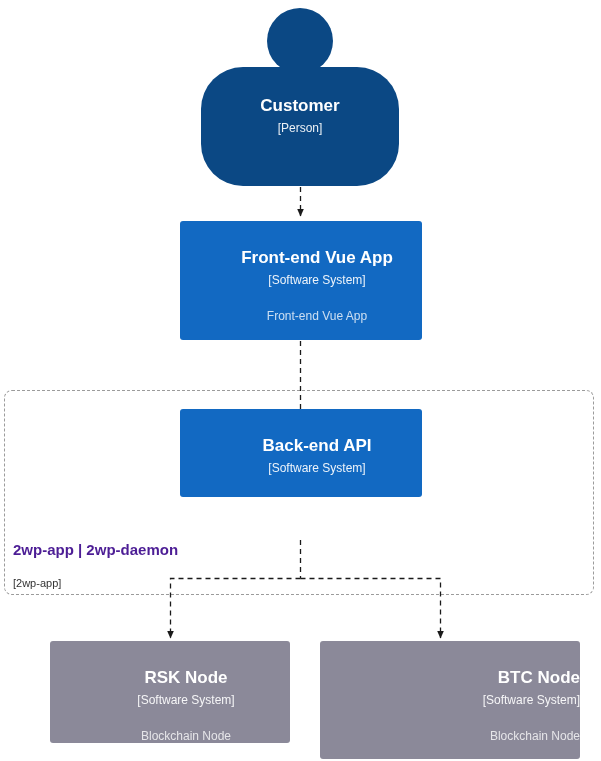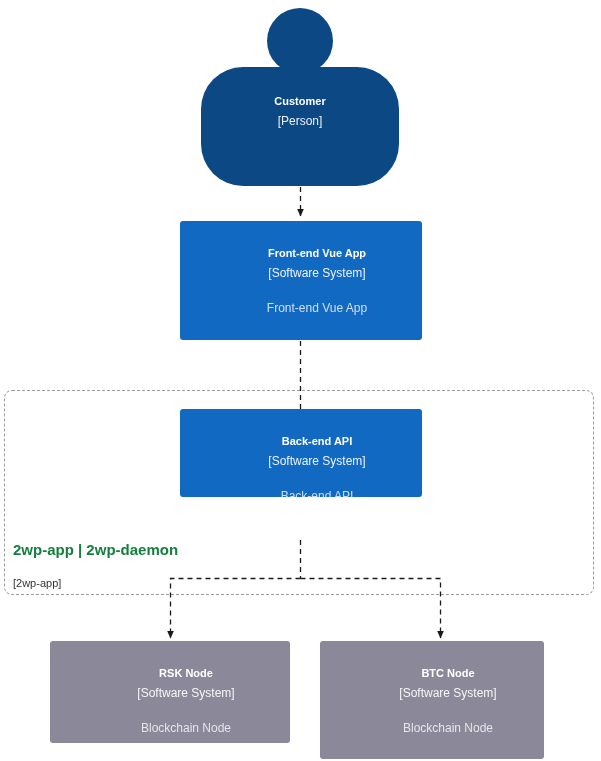--- a/index.html
+++ b/index.html
@@ -20,21 +20,21 @@
   .node {
     position: absolute; z-index: 2;
     text-align: center; color: #ffffff;
     box-sizing: border-box;
     padding-left: 32px;
   }
   .system { border-radius: 3px; padding-top: 26px; }
   .system.blue { background: var(--system, #1269c2); }
   .system.gray { background: var(--external, #8b8999); }
 
-  .node-title { font-size: 11px; font-weight: bold; line-height: 1.25; }
+  .node-title { font-size: 17px; font-weight: bold; line-height: 1.25; }
   .node-type  { font-size: 12px; line-height: 1.3; color: rgba(255,255,255,0.92); margin-top: 5px; }
   .node-desc  { font-size: 12px; line-height: 1.3; color: rgba(255,255,255,0.78); margin-top: 20px; }
 
   
   .person-group { position: absolute; left: 201px; top: 8px; width: 198px; height: 178px; z-index: 2; }
   .person-head {
     position: absolute; left: 66px; top: 0; width: 66px; height: 66px;
     border-radius: 50%; background: var(--person, #0b4884);
   }
   .person-body {
@@ -44,21 +44,21 @@
   }
   .person-body .node-desc { margin-top: 12px; }
 
   
   .boundary {
     position: absolute; left: 4px; top: 390px; width: 590px; height: 205px;
     border: 1.5px dashed #9b9b9b; border-radius: 8px;
     box-sizing: border-box; z-index: 0;
   }
   .boundary-label { position: absolute; left: 8px; bottom: 5px; text-align: left; }
-  .boundary-title { font-size: 15px; font-weight: bold; color: #15803d; line-height: 1.2; }
+  .boundary-title { font-size: 15px; font-weight: bold; color: #4c1d95; line-height: 1.2; }
   .boundary-subtitle { font-size: 11px; color: #333333; margin-top: 18px; }
 </style>
 </head>
 <body>
 
 <div class="canvas">
 
   <div class="boundary">
     <div class="boundary-label">
       <div class="boundary-title">2wp-app | 2wp-daemon</div>
@@ -98,19 +98,19 @@
     <div class="node-type">[Software System]</div>
     <div class="node-desc">Back-end API</div>
   </div>
 
   <div class="node system gray" style="left:50px; top:641px; width:240px; height:102px;text-align:center;">
     <div class="node-title">RSK Node</div>
     <div class="node-type">[Software System]</div>
     <div class="node-desc">Blockchain Node</div>
   </div>
 
-  <div class="node system gray" style="left:320px; top:641px; width:224px; height:118px;">
+  <div class="node system gray" style="left:320px; top:641px; width:260px; height:118px;text-align:right;">
     <div class="node-title">BTC Node</div>
     <div class="node-type">[Software System]</div>
     <div class="node-desc">Blockchain Node</div>
   </div>
 
 </div>
 
 </body></html>

